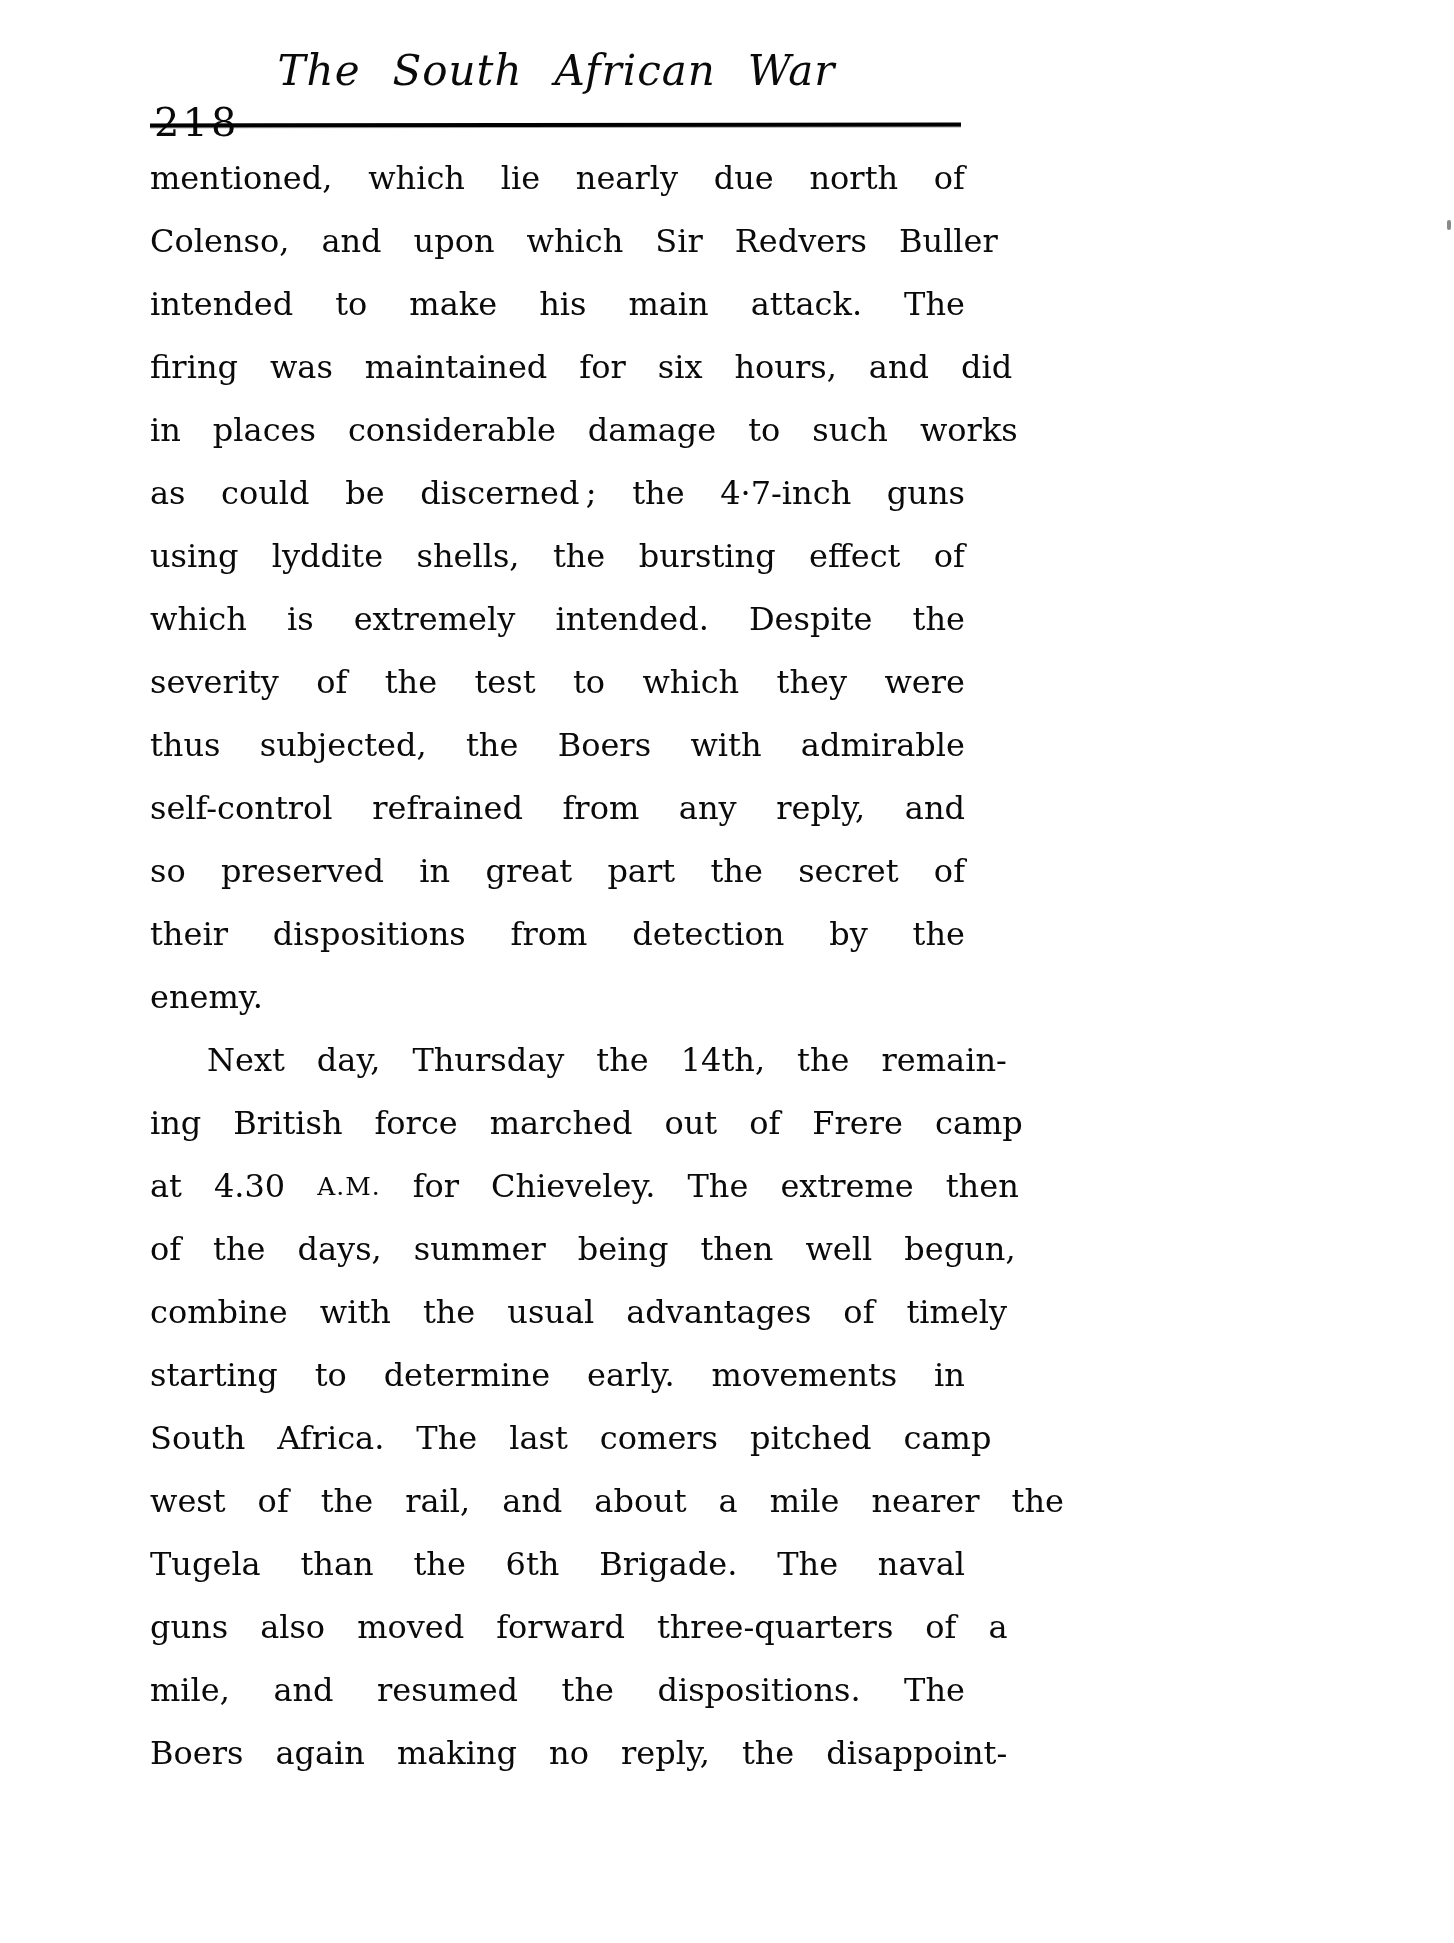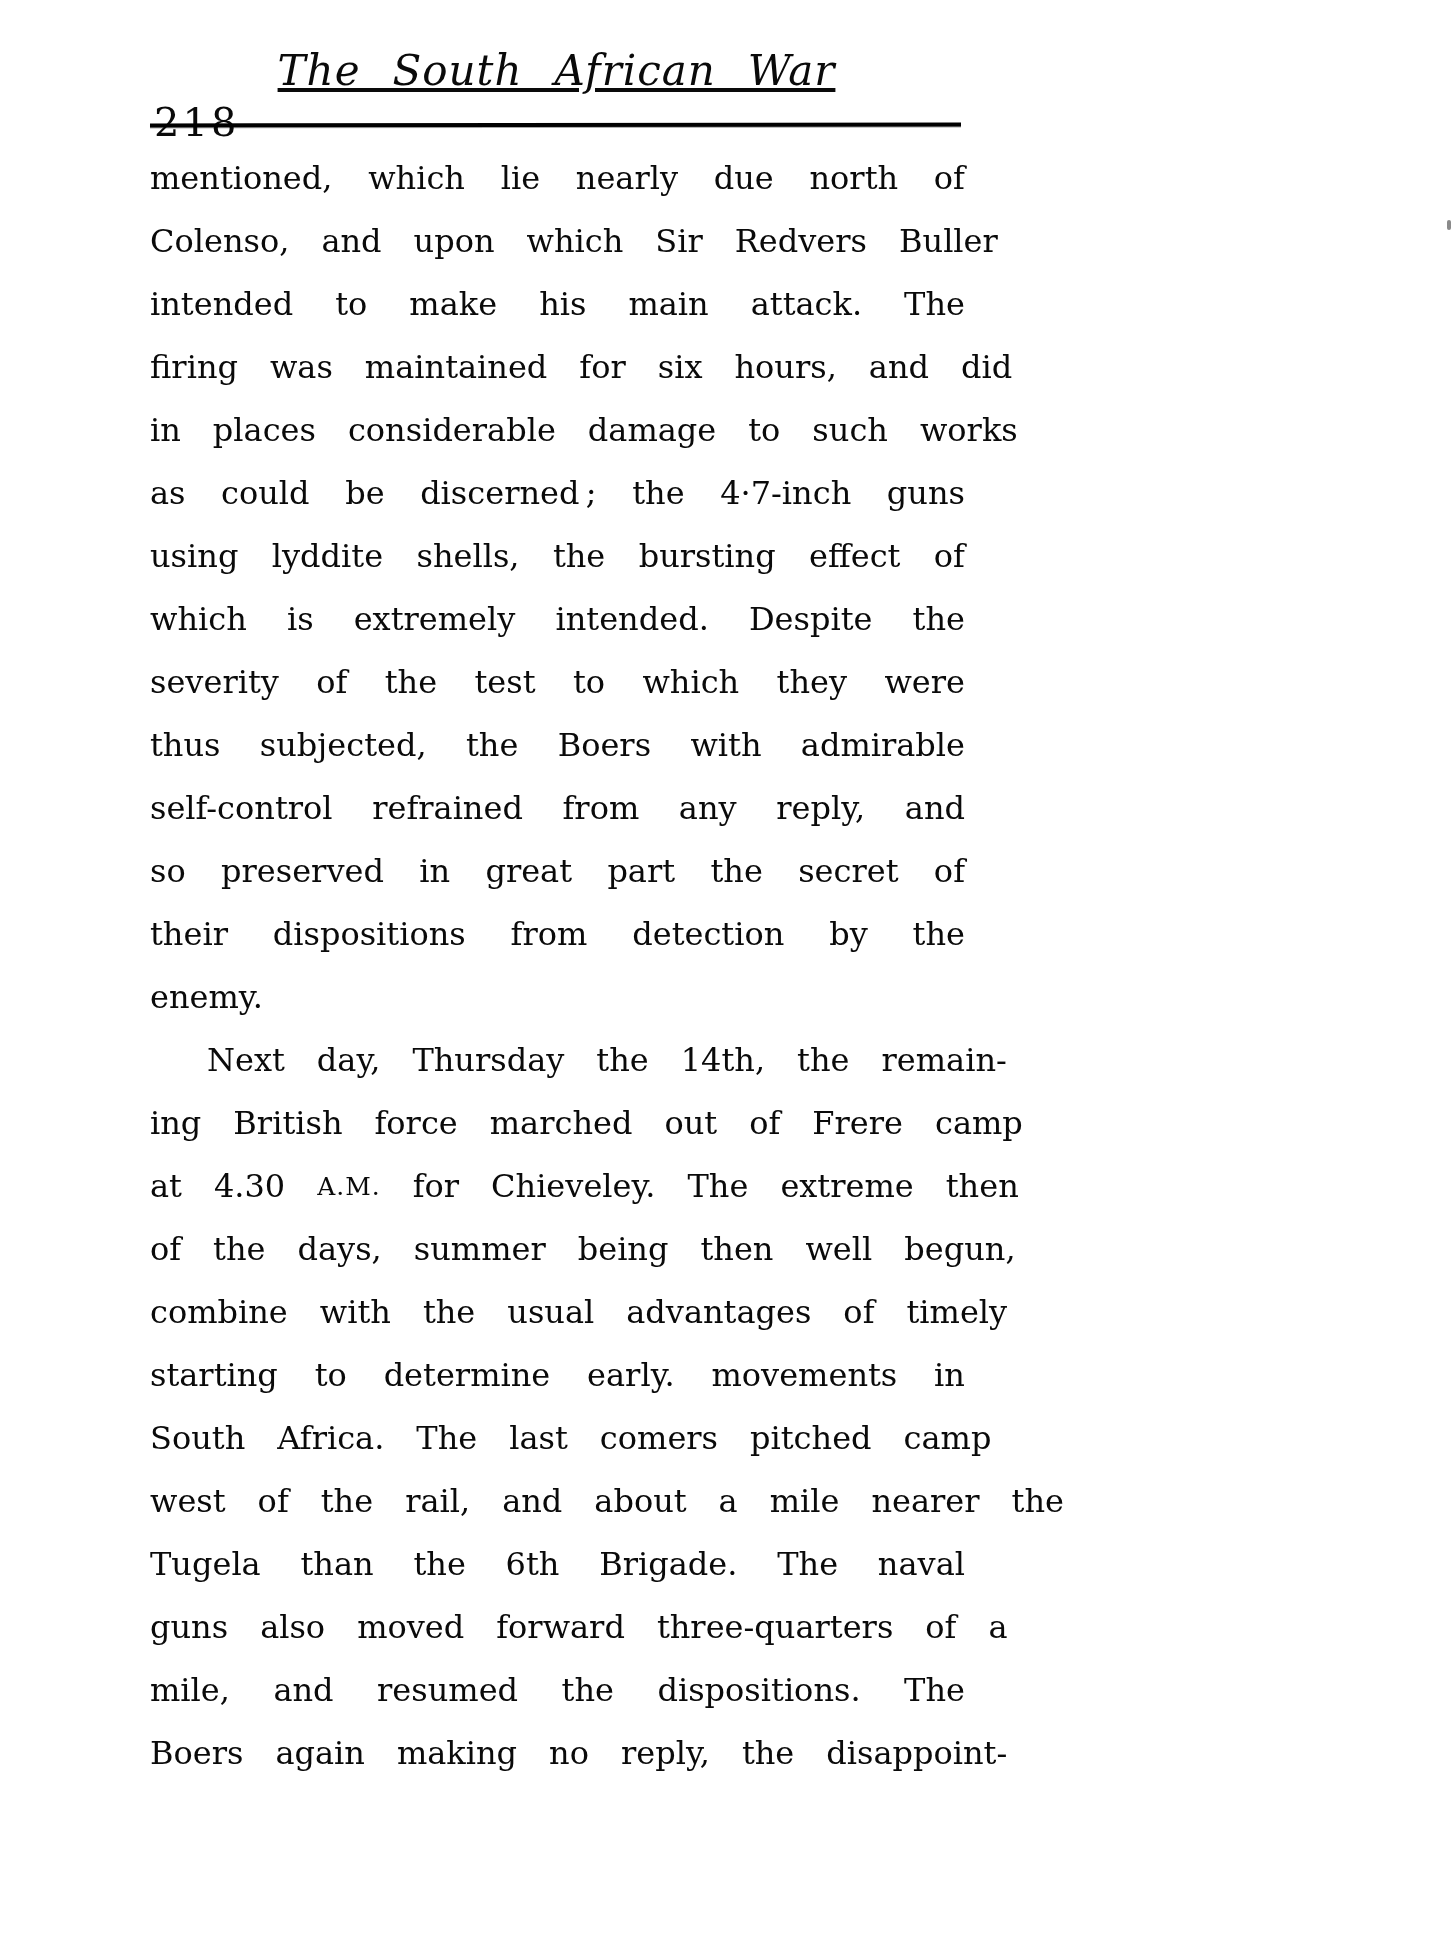--- a/index.html
+++ b/index.html
@@ -25,21 +25,20 @@
     letter-spacing: 3px;
     margin-top: 48px;
   }
   .running-title {
     position: absolute; left: 0; right: 0; top: 2px;
     text-align: center;
     font-style: italic;
     font-size: 42px; line-height: 54px;
     word-spacing: 0.42em;
     letter-spacing: 1px;
-    text-decoration: underline;
   }
   .header-rule {
     position: absolute;
     left: 150px; top: 123px;
     width: 811px; height: 4px;
     background: #000;
     box-shadow: 0 1px 0 rgba(0,0,0,0.35);
     transform: rotate(-0.06deg);
   }
 

